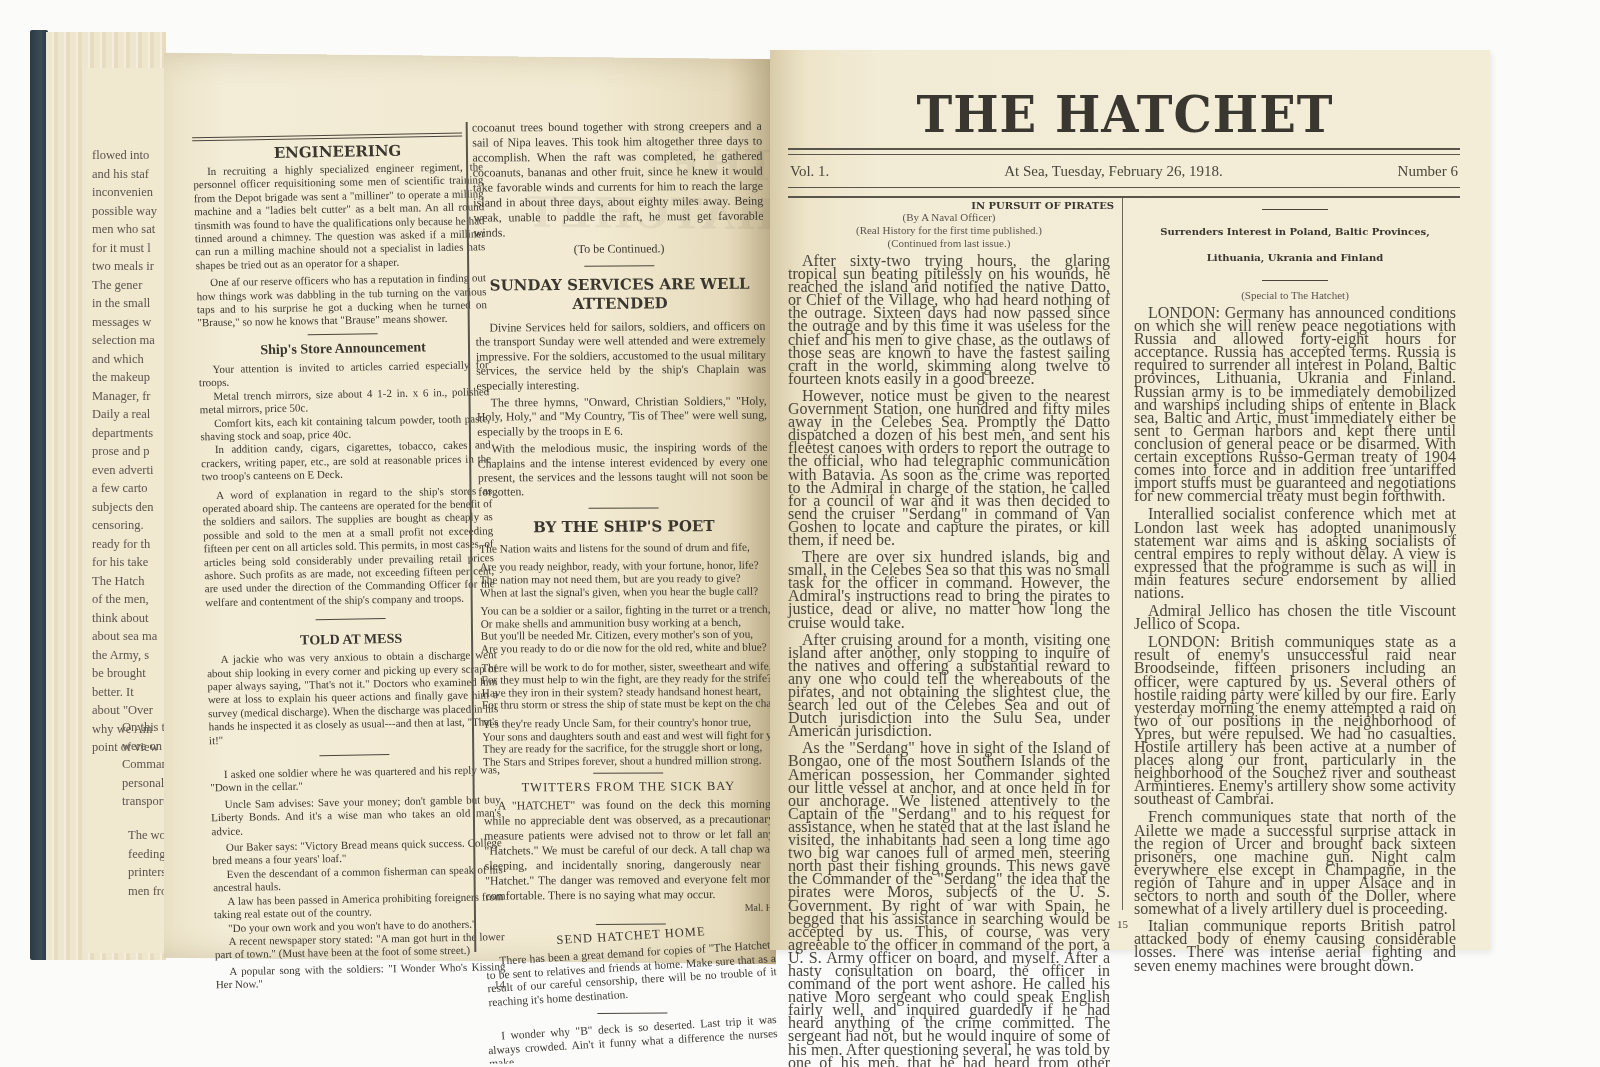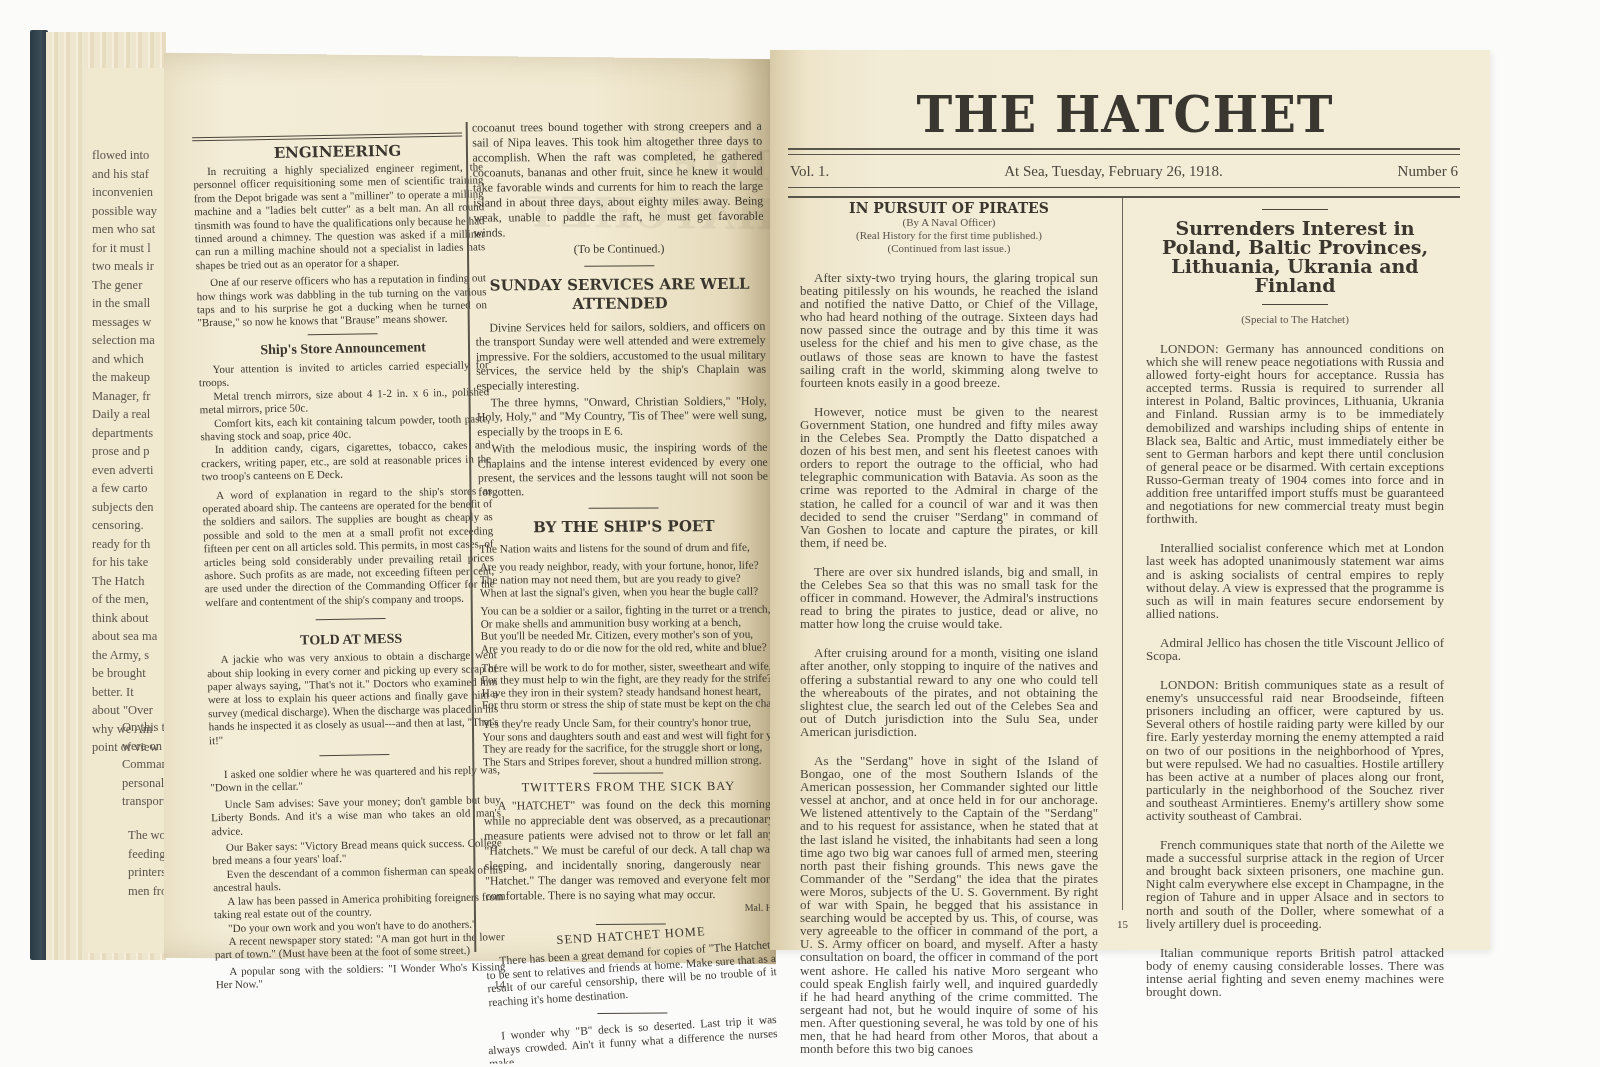--- a/index.html
+++ b/index.html
@@ -13,21 +13,21 @@
   .ghost{position:absolute;left:330px;top:82px;font-size:42px;font-weight:bold;color:rgba(90,80,60,.08);transform:scaleX(-1);letter-spacing:2px;}
   .col{position:absolute;font-family:"Liberation Serif",serif;color:#3b372f;}
   .hd{text-align:center;font-weight:bold;font-family:"DejaVu Serif",serif;}
   .p{font-size:11px;line-height:13.4px;text-align:justify;margin:0;text-indent:14px;}
   .rule{height:0;border-top:1.5px solid #4a453b;margin:6px auto;}
   .rule.short{width:70px;}
   .vline{position:absolute;background:#5a554a;width:1.5px;}
   .masthead{position:absolute;left:790px;top:86px;width:670px;text-align:center;font-family:"DejaVu Serif",serif;font-weight:bold;font-size:48px;color:#3a3630;letter-spacing:1px;transform:scaleY(1.05);}
   .dateline{position:absolute;left:788px;top:148px;width:672px;border-top:2px solid #5a554a;border-bottom:2px solid #5a554a;height:46px;}
   .dateline .inner{position:absolute;left:0;right:0;top:4px;border-top:1px solid #5a554a;border-bottom:1px solid #5a554a;height:32px;display:flex;justify-content:space-between;align-items:center;font-family:"Liberation Serif",serif;font-size:15px;color:#4a463c;padding:0 2px;}
-  .r-p{font-size:13px;line-height:13.1px;text-align:justify;margin:16px;text-indent:14px;color:#4b473d;}
+  .r-p{font-size:16px;line-height:13.1px;text-align:justify;margin:4px;text-indent:14px;color:#4b473d;}
   .sub{text-align:center;font-size:11px;line-height:13px;color:#5a554c;margin:0;}
   .poem{font-size:11.3px;line-height:12.6px;margin:0 0 6px 0;white-space:nowrap;overflow:hidden;}
   .pageno{position:absolute;font-family:"Liberation Serif",serif;font-size:11px;color:#4a453b;}
 </style>
 </head>
 <body>
 
 <div class="cover"></div>
 <div class="edges"></div>
 <div class="left-under"></div>
@@ -163,37 +163,37 @@
 <div class="masthead">THE HATCHET</div>
 <div class="dateline">
   <div class="inner">
     <span>Vol. 1.</span>
     <span>At Sea, Tuesday, February 26, 1918.</span>
     <span>Number 6</span>
   </div>
 </div>
 
 <div class="col" style="left:784px;top:200px;width:330px;">
-  <div class="hd" style="font-size:14px;">IN PURSUIT OF PIRATES</div>
+  <div class="hd" style="font-size:10px;text-align:right;">IN PURSUIT OF PIRATES</div>
   <p class="sub">(By A Naval Officer)</p>
   <p class="sub">(Real History for the first time published.)</p>
   <p class="sub" style="margin-bottom:2px;">(Continued from last issue.)</p>
   <p class="r-p">After sixty-two trying hours, the glaring tropical sun beating pitilessly on his wounds, he reached the island and notified the native Datto, or Chief of the Village, who had heard nothing of the outrage. Sixteen days had now passed since the outrage and by this time it was useless for the chief and his men to give chase, as the outlaws of those seas are known to have the fastest sailing craft in the world, skimming along twelve to fourteen knots easily in a good breeze.</p>
   <p class="r-p">However, notice must be given to the nearest Government Station, one hundred and fifty miles away in the Celebes Sea. Promptly the Datto dispatched a dozen of his best men, and sent his fleetest canoes with orders to report the outrage to the official, who had telegraphic communication with Batavia. As soon as the crime was reported to the Admiral in charge of the station, he called for a council of war and it was then decided to send the cruiser "Serdang" in command of Van Goshen to locate and capture the pirates, or kill them, if need be.</p>
   <p class="r-p">There are over six hundred islands, big and small, in the Celebes Sea so that this was no small task for the officer in command. However, the Admiral's instructions read to bring the pirates to justice, dead or alive, no matter how long the cruise would take.</p>
   <p class="r-p">After cruising around for a month, visiting one island after another, only stopping to inquire of the natives and offering a substantial reward to any one who could tell the whereabouts of the pirates, and not obtaining the slightest clue, the search led out of the Celebes Sea and out of Dutch jurisdiction into the Sulu Sea, under American jurisdiction.</p>
   <p class="r-p">As the "Serdang" hove in sight of the Island of Bongao, one of the most Southern Islands of the American possession, her Commander sighted our little vessel at anchor, and at once held in for our anchorage. We listened attentively to the Captain of the "Serdang" and to his request for assistance, when he stated that at the last island he visited, the inhabitants had seen a long time ago two big war canoes full of armed men, steering north past their fishing grounds. This news gave the Commander of the "Serdang" the idea that the pirates were Moros, subjects of the U. S. Government. By right of war with Spain, he begged that his assistance in searching would be accepted by us. This, of course, was very agreeable to the officer in command of the port, a U. S. Army officer on board, and myself. After a hasty consultation on board, the officer in command of the port went ashore. He called his native Moro sergeant who could speak English fairly well, and inquired guardedly if he had heard anything of the crime committed. The sergeant had not, but he would inquire of some of his men. After questioning several, he was told by one of his men, that he had heard from other Moros, that about a month before this two big canoes</p>
   <p class="sub" style="margin-top:2px;">(Continued on Column 2, Page 2.)</p>
 </div>
 
 <div class="vline" style="left:1122px;top:198px;height:712px;background:#6a6558;width:1px;"></div>
 
 <div class="col" style="left:1130px;top:200px;width:330px;">
   <div class="rule" style="width:66px;margin:9px auto;"></div>
-  <div class="hd" style="font-size:19px;line-height:19px;padding:0 4px;">Surrenders Interest in Poland, Baltic Provinces, Lithuania, Ukrania and Finland</div>
+  <div class="hd" style="font-size:10px;line-height:26px;padding:0 4px;">Surrenders Interest in Poland, Baltic Provinces, Lithuania, Ukrania and Finland</div>
   <div class="rule" style="width:66px;margin:9px auto 8px;"></div>
   <p class="sub" style="margin-bottom:2px;">(Special to The Hatchet)</p>
   <p class="r-p">LONDON: Germany has announced conditions on which she will renew peace negotiations with Russia and allowed forty-eight hours for acceptance. Russia has accepted terms. Russia is required to surrender all interest in Poland, Baltic provinces, Lithuania, Ukrania and Finland. Russian army is to be immediately demobilized and warships including ships of entente in Black sea, Baltic and Artic, must immediately either be sent to German harbors and kept there until conclusion of general peace or be disarmed. With certain exceptions Russo-German treaty of 1904 comes into force and in addition free untariffed import stuffs must be guaranteed and negotiations for new commercial treaty must begin forthwith.</p>
   <p class="r-p" style="margin-top:5px;">Interallied socialist conference which met at London last week has adopted unanimously statement war aims and is asking socialists of central empires to reply without delay. A view is expressed that the programme is such as will in main features secure endorsement by allied nations.</p>
   <p class="r-p" style="margin-top:5px;">Admiral Jellico has chosen the title Viscount Jellico of Scopa.</p>
   <p class="r-p" style="margin-top:5px;">LONDON: British communiques state as a result of enemy's unsuccessful raid near Broodseinde, fifteen prisoners including an officer, were captured by us. Several others of hostile raiding party were killed by our fire. Early yesterday morning the enemy attempted a raid on two of our positions in the neighborhood of Ypres, but were repulsed. We had no casualties. Hostile artillery has been active at a number of places along our front, particularly in the neighborhood of the Souchez river and southeast Armintieres. Enemy's artillery show some activity southeast of Cambrai.</p>
   <p class="r-p" style="margin-top:5px;">French communiques state that north of the Ailette we made a successful surprise attack in the region of Urcer and brought back sixteen prisoners, one machine gun. Night calm everywhere else except in Champagne, in the region of Tahure and in upper Alsace and in sectors to north and south of the Doller, where somewhat of a lively artillery duel is proceeding.</p>
   <p class="r-p" style="margin-top:3px;">Italian communique reports British patrol attacked body of enemy causing considerable losses. There was intense aerial fighting and seven enemy machines were brought down.</p>
 </div>
 <div class="pageno" style="left:1117px;top:918px;">15</div>

